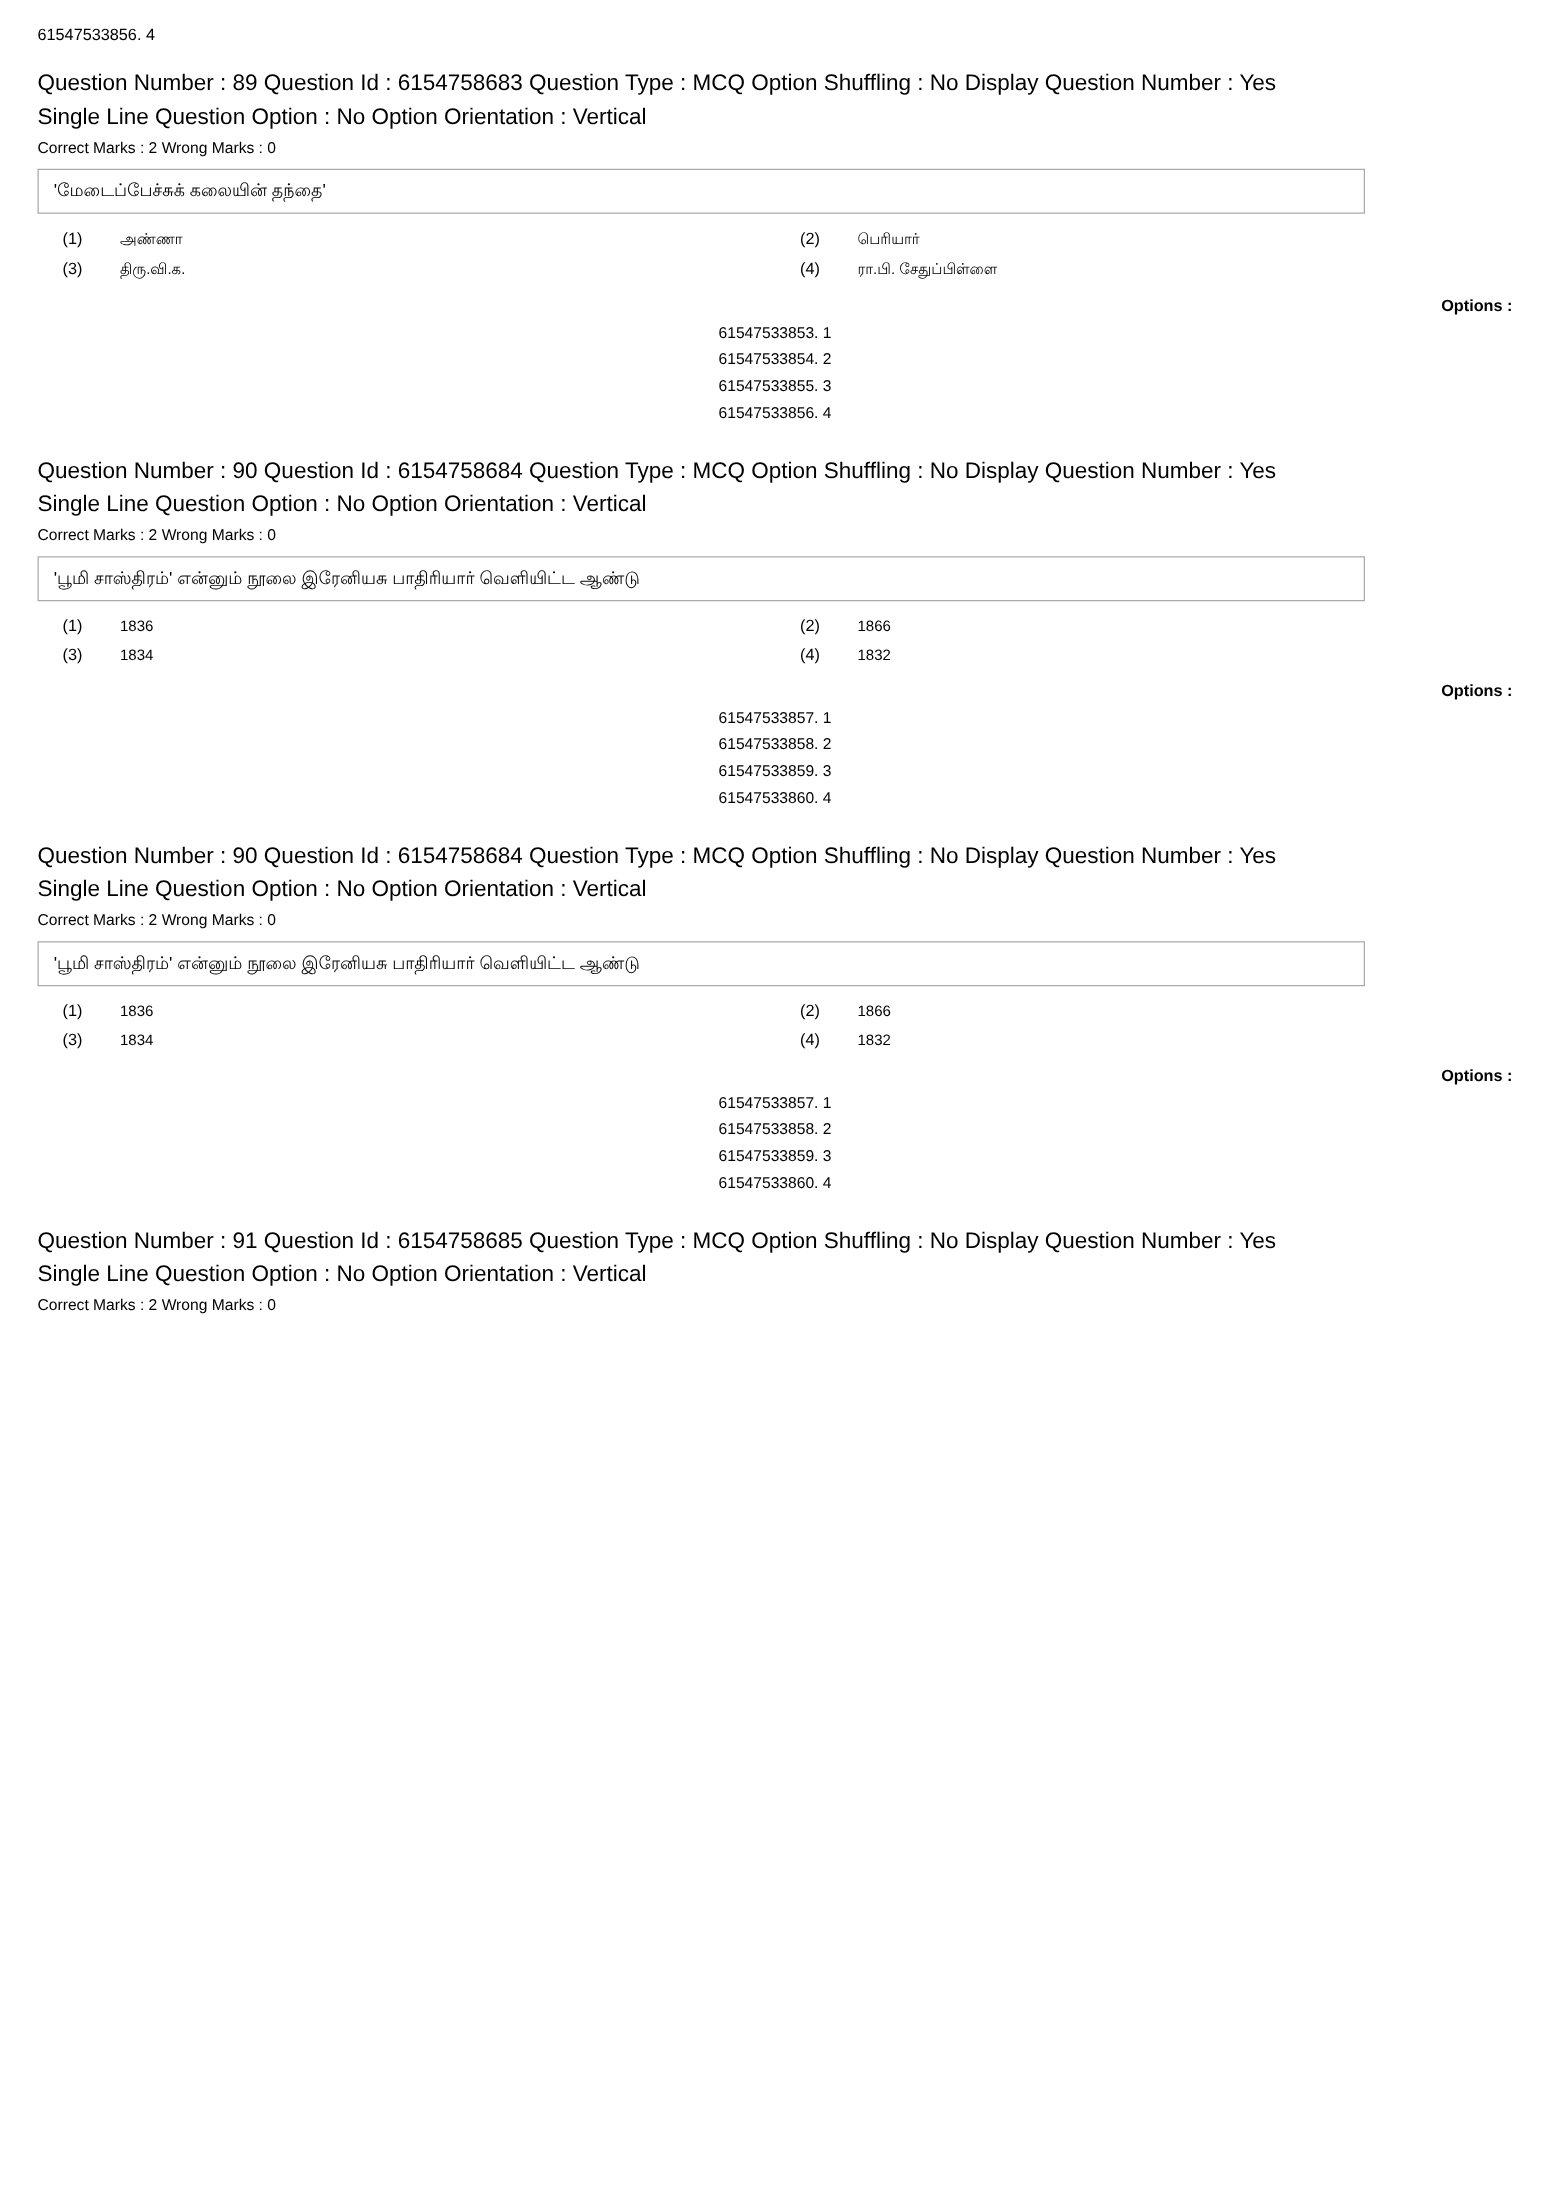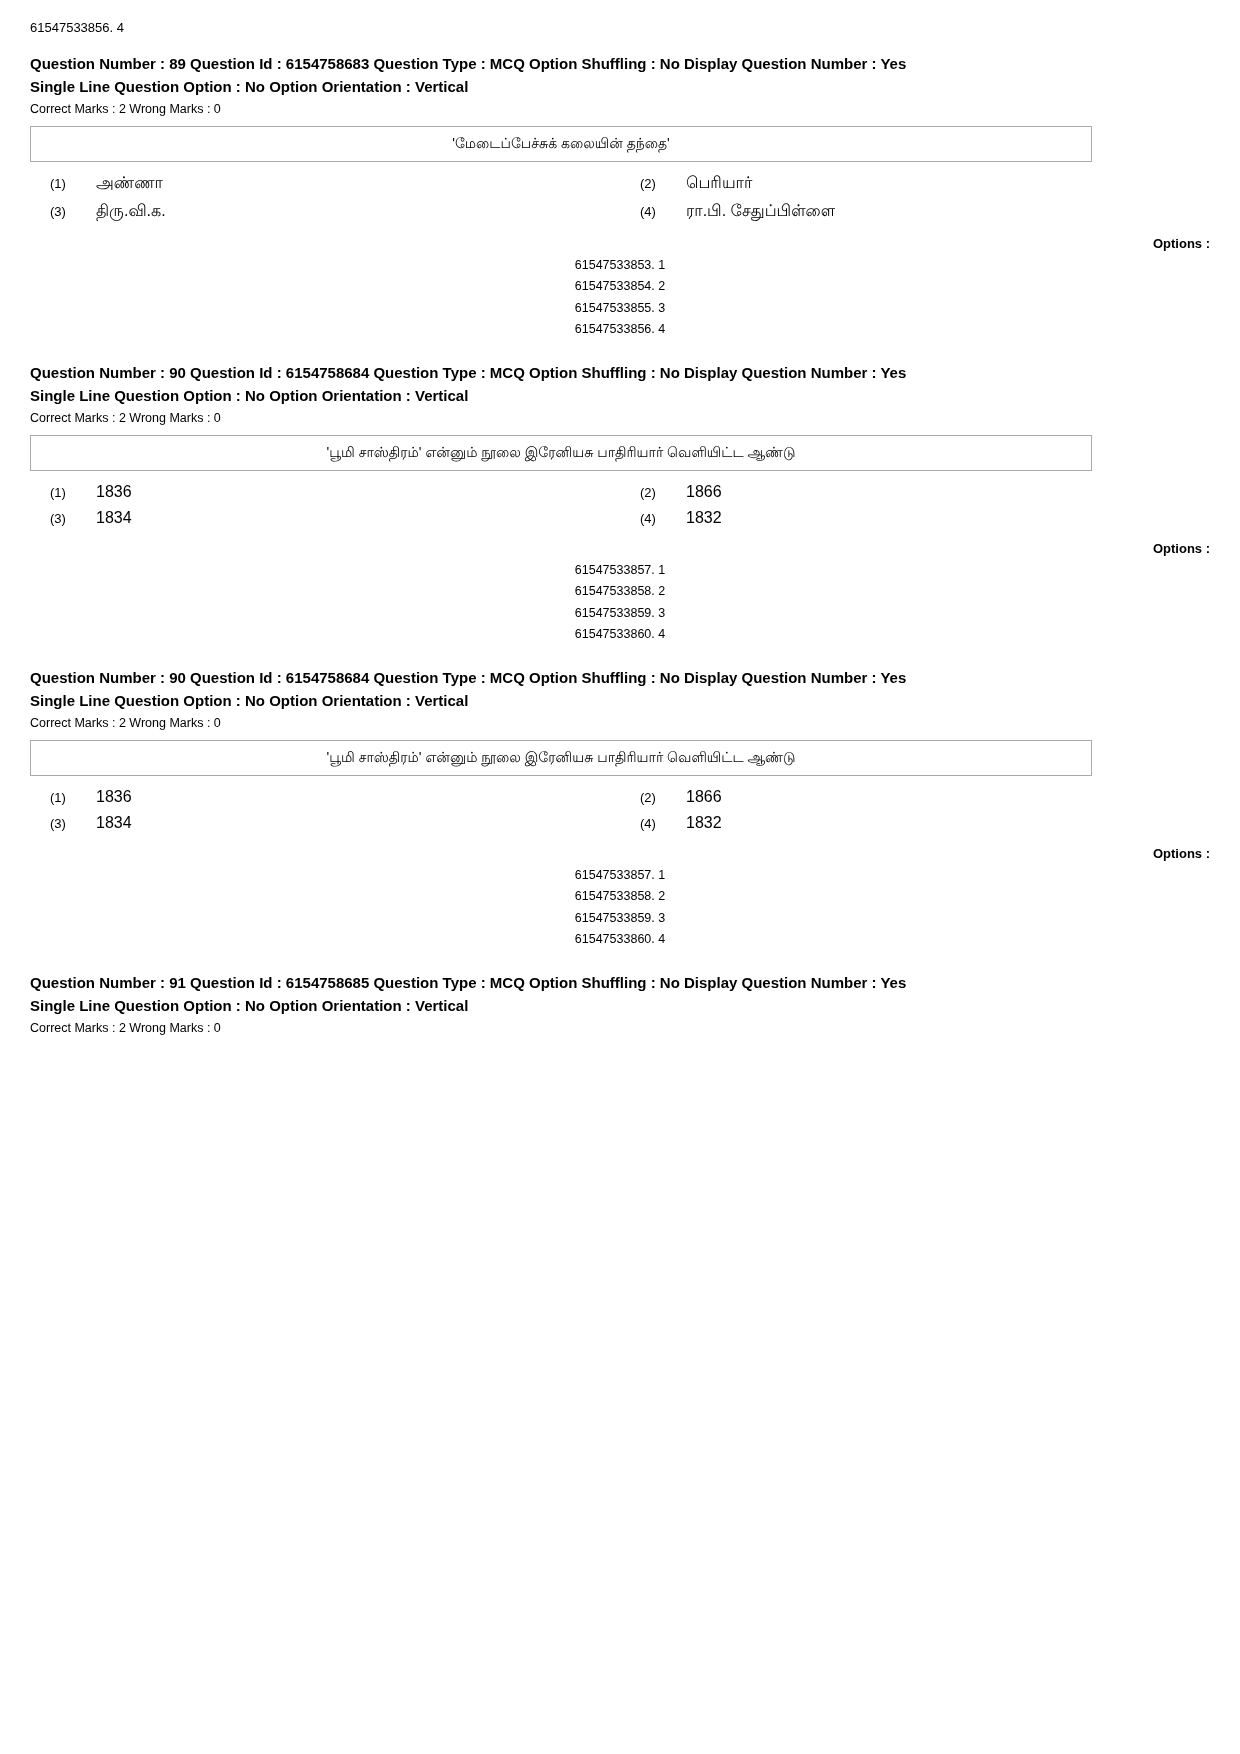--- a/index.html
+++ b/index.html
@@ -17,57 +17,56 @@
       min-height: 1754px;
     }
     .page-header {
       font-size: 13px;
       margin-bottom: 18px;
     }
     .question-block {
       margin-bottom: 22px;
     }
     .question-meta {
-      font-size: 15px;
-      font-weight: bold;
+      font-size: 18px;
+      font-weight: normal;
       line-height: 1.5;
       margin-bottom: 4px;
     }
     .correct-marks {
       font-size: 12.5px;
       font-weight: normal;
       margin-bottom: 10px;
     }
     .question-text {
       border: 1px solid #aaa;
       padding: 8px 12px;
       font-size: 14px;
       margin-bottom: 12px;
       display: inline-block;
       min-width: 90%;
-      text-align: center;
     }
     .options-grid {
       display: grid;
       grid-template-columns: 1fr 1fr;
       gap: 8px 20px;
       margin-bottom: 14px;
       padding-left: 20px;
     }
     .option-row {
       display: flex;
       align-items: baseline;
       gap: 16px;
     }
     .option-number {
       min-width: 30px;
       font-size: 13px;
     }
     .option-text {
-      font-size: 16px;
+      font-size: 12px;
     }
     .options-label {
       font-weight: bold;
       font-size: 13px;
       margin-bottom: 4px;
       text-align: right;
     }
     .option-ids {
       font-size: 12.5px;
       line-height: 1.7;

